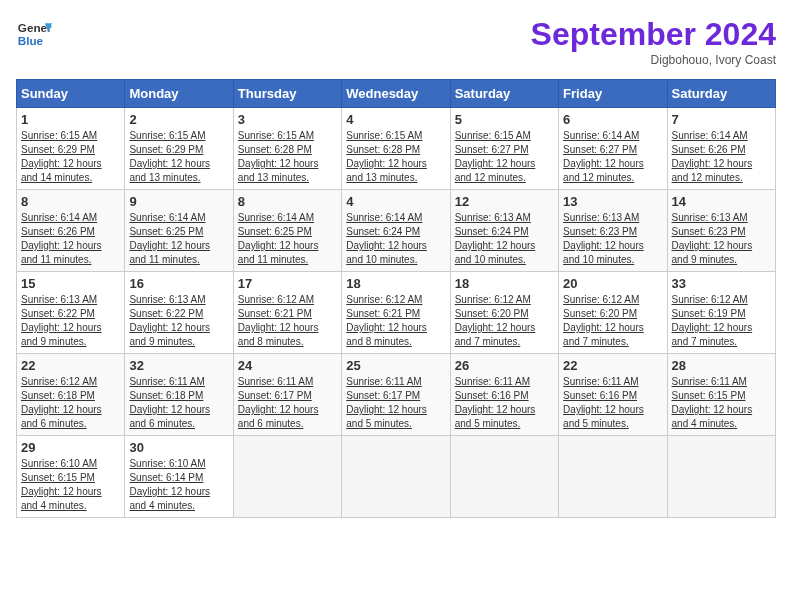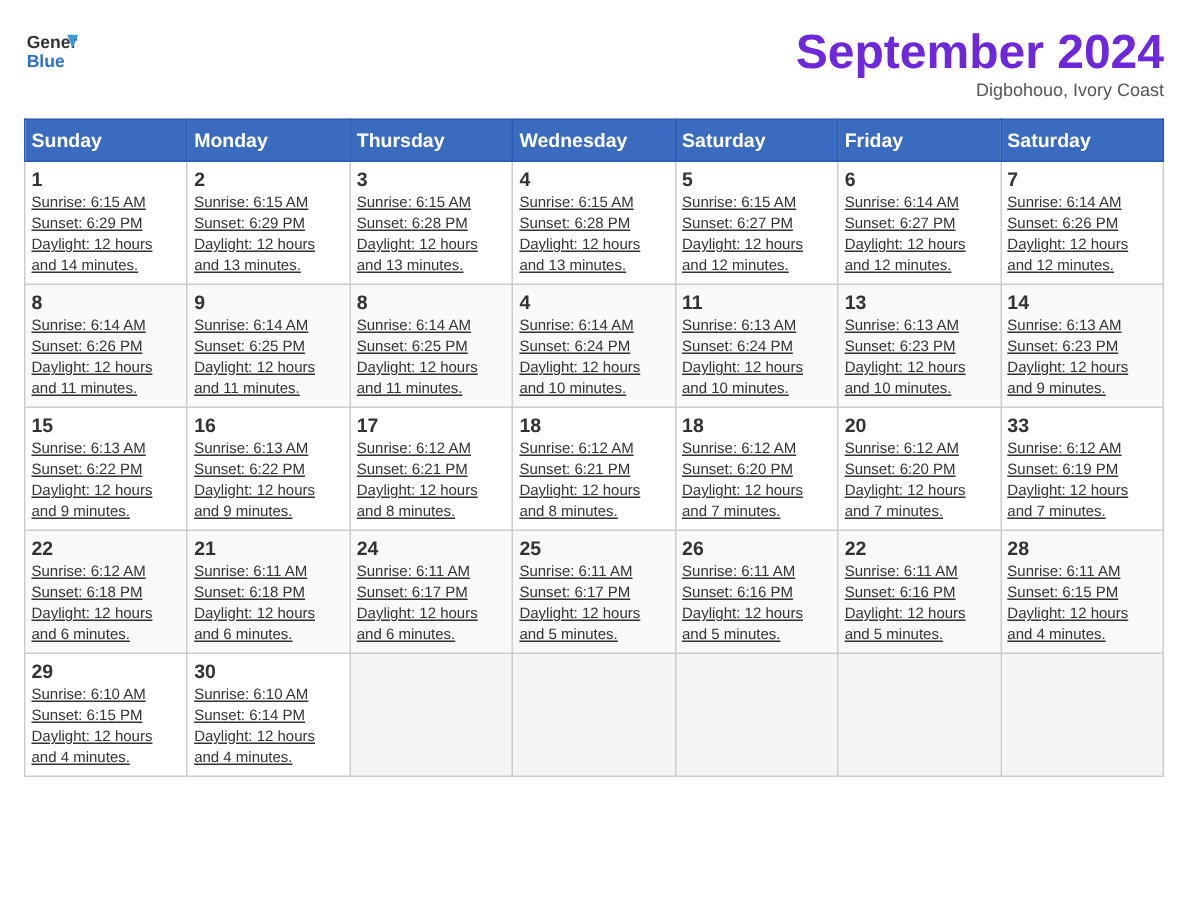--- a/index.html
+++ b/index.html
@@ -150,21 +150,21 @@
     </td>
         <td>
       <span class="day-num">8</span>
       <div class="day-info">Sunrise: 6:14 AM<br>Sunset: 6:25 PM<br>Daylight: 12 hours and 11 minutes.</div>
     </td>
         <td>
       <span class="day-num">4</span>
       <div class="day-info">Sunrise: 6:14 AM<br>Sunset: 6:24 PM<br>Daylight: 12 hours and 10 minutes.</div>
     </td>
         <td>
-      <span class="day-num">11</span>
+      <span class="day-num">12</span>
       <div class="day-info">Sunrise: 6:13 AM<br>Sunset: 6:24 PM<br>Daylight: 12 hours and 10 minutes.</div>
     </td>
         <td>
       <span class="day-num">13</span>
       <div class="day-info">Sunrise: 6:13 AM<br>Sunset: 6:23 PM<br>Daylight: 12 hours and 10 minutes.</div>
     </td>
         <td>
       <span class="day-num">14</span>
       <div class="day-info">Sunrise: 6:13 AM<br>Sunset: 6:23 PM<br>Daylight: 12 hours and 9 minutes.</div>
     </td>
@@ -198,21 +198,21 @@
       <span class="day-num">33</span>
       <div class="day-info">Sunrise: 6:12 AM<br>Sunset: 6:19 PM<br>Daylight: 12 hours and 7 minutes.</div>
     </td>
       </tr>
       <tr>
         <td>
       <span class="day-num">22</span>
       <div class="day-info">Sunrise: 6:12 AM<br>Sunset: 6:18 PM<br>Daylight: 12 hours and 6 minutes.</div>
     </td>
         <td>
-      <span class="day-num">21</span>
+      <span class="day-num">32</span>
       <div class="day-info">Sunrise: 6:11 AM<br>Sunset: 6:18 PM<br>Daylight: 12 hours and 6 minutes.</div>
     </td>
         <td>
       <span class="day-num">24</span>
       <div class="day-info">Sunrise: 6:11 AM<br>Sunset: 6:17 PM<br>Daylight: 12 hours and 6 minutes.</div>
     </td>
         <td>
       <span class="day-num">25</span>
       <div class="day-info">Sunrise: 6:11 AM<br>Sunset: 6:17 PM<br>Daylight: 12 hours and 5 minutes.</div>
     </td>

